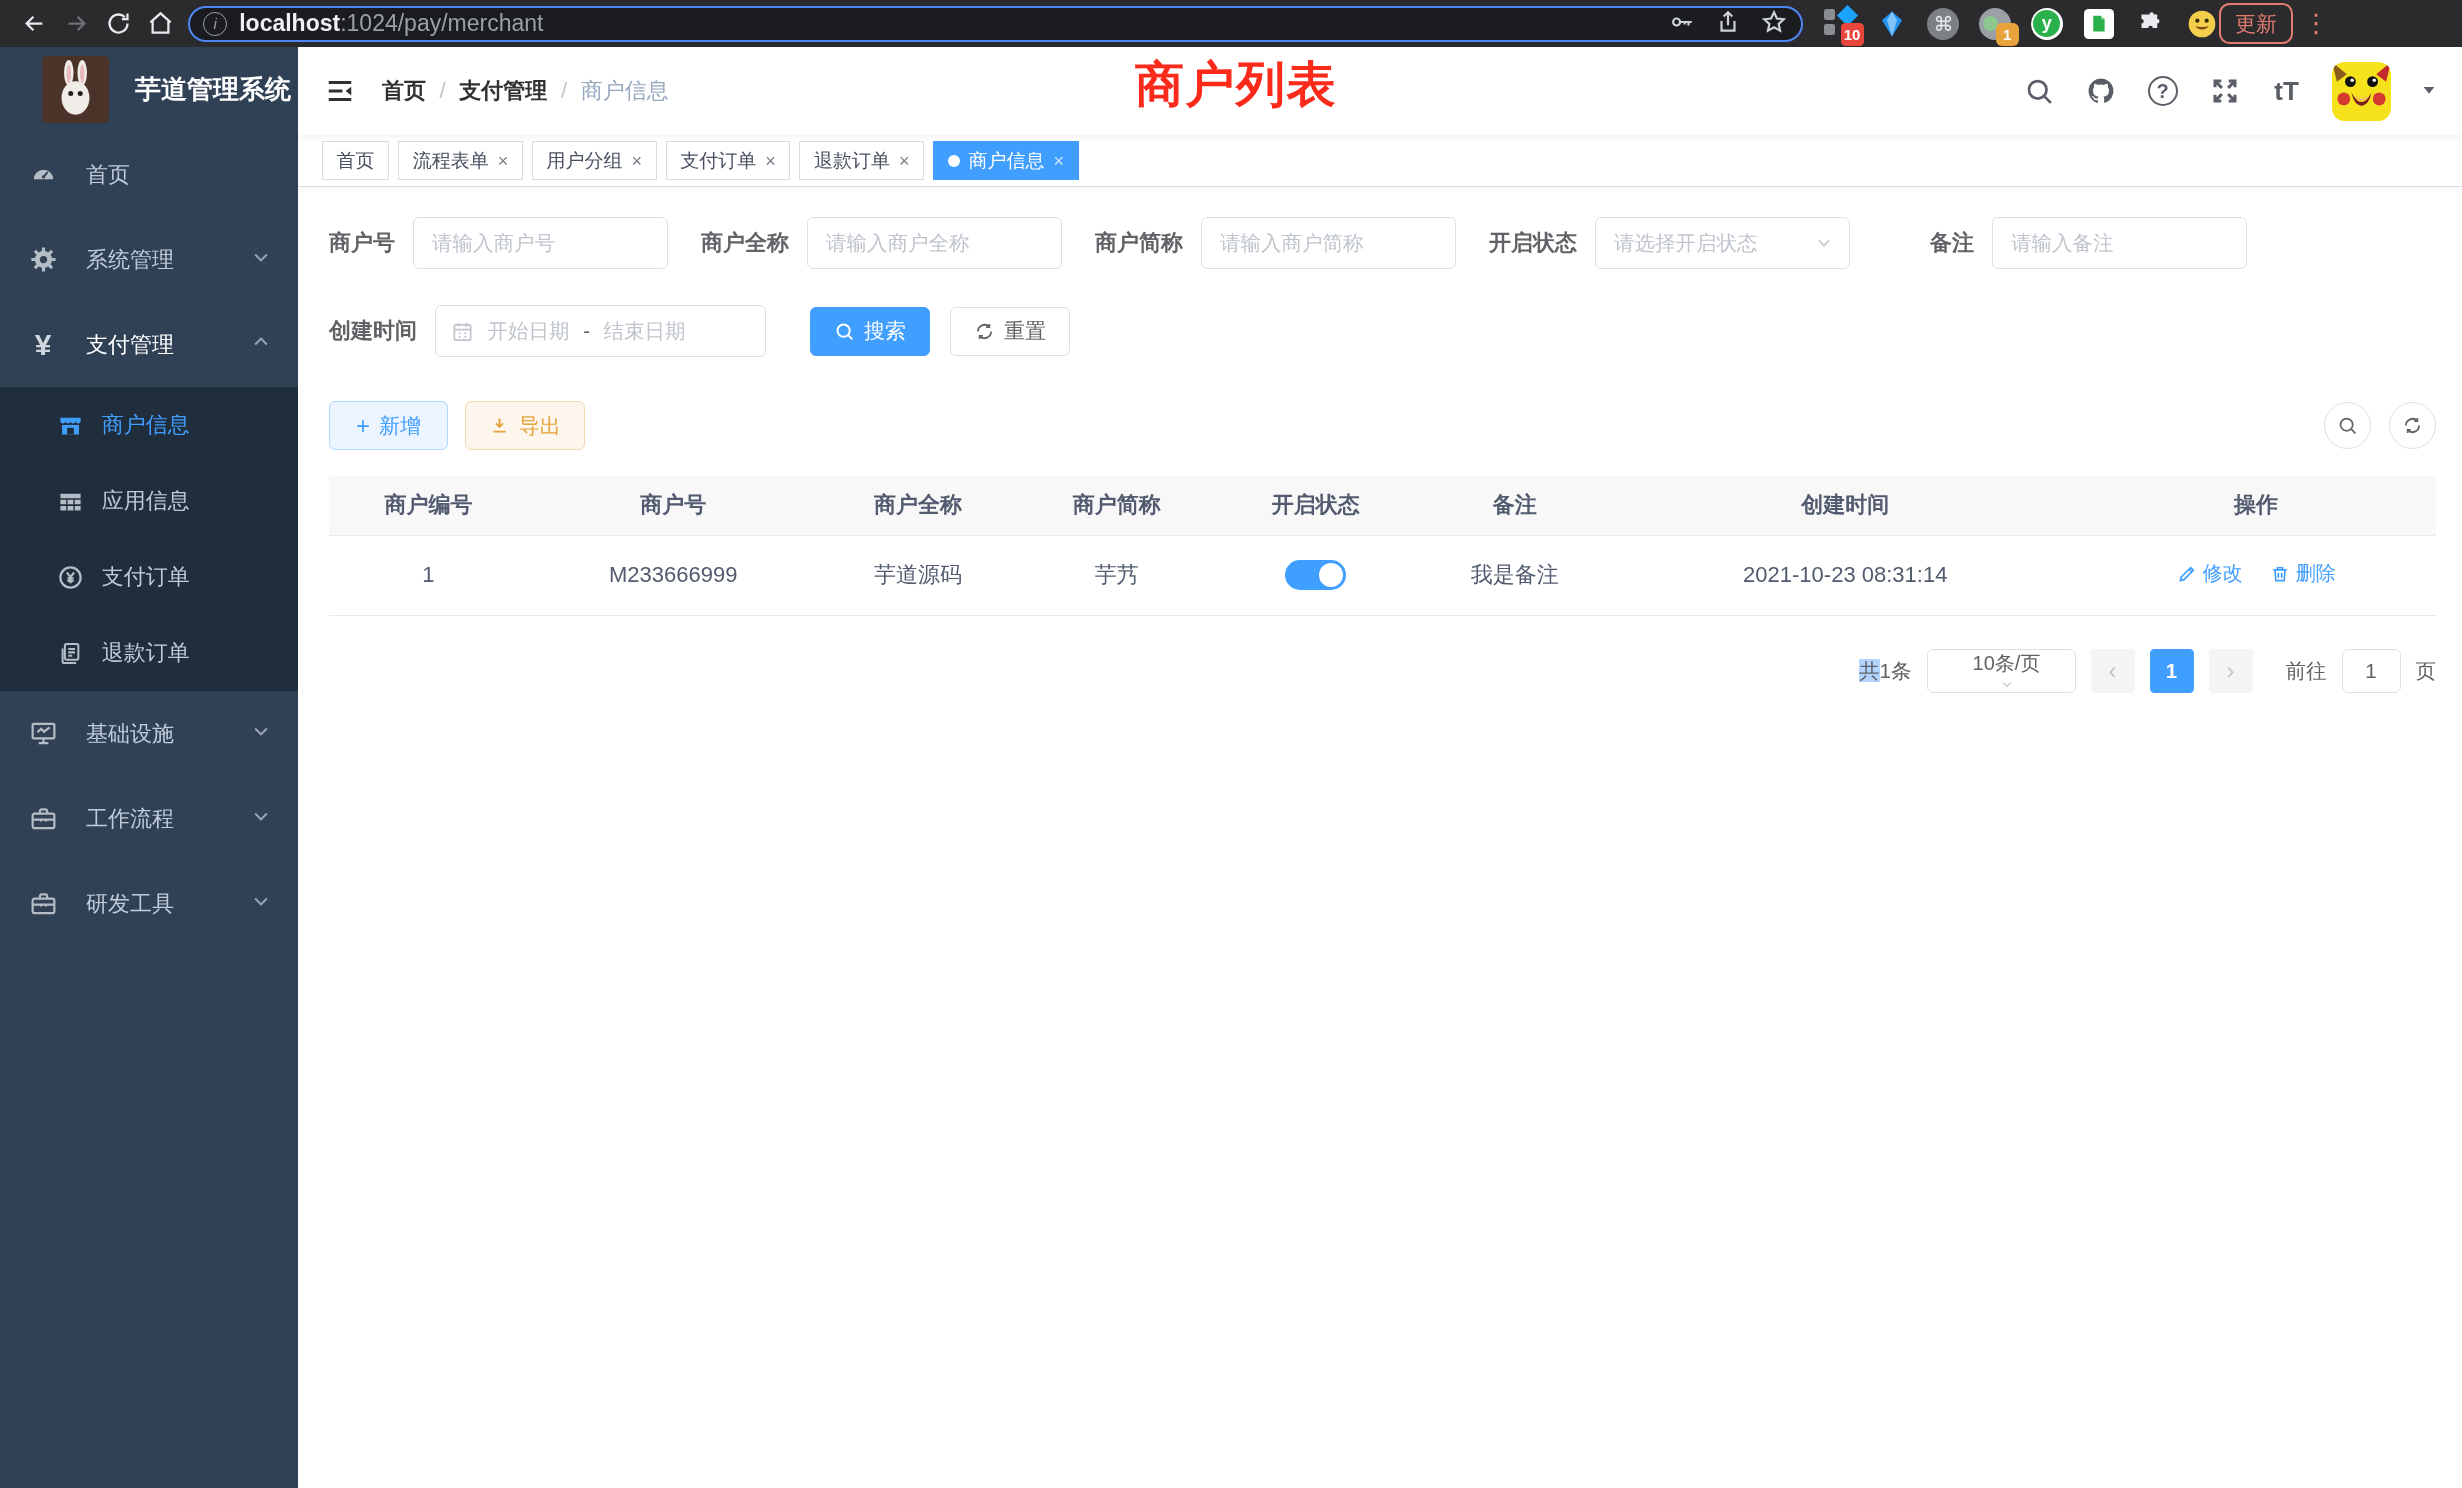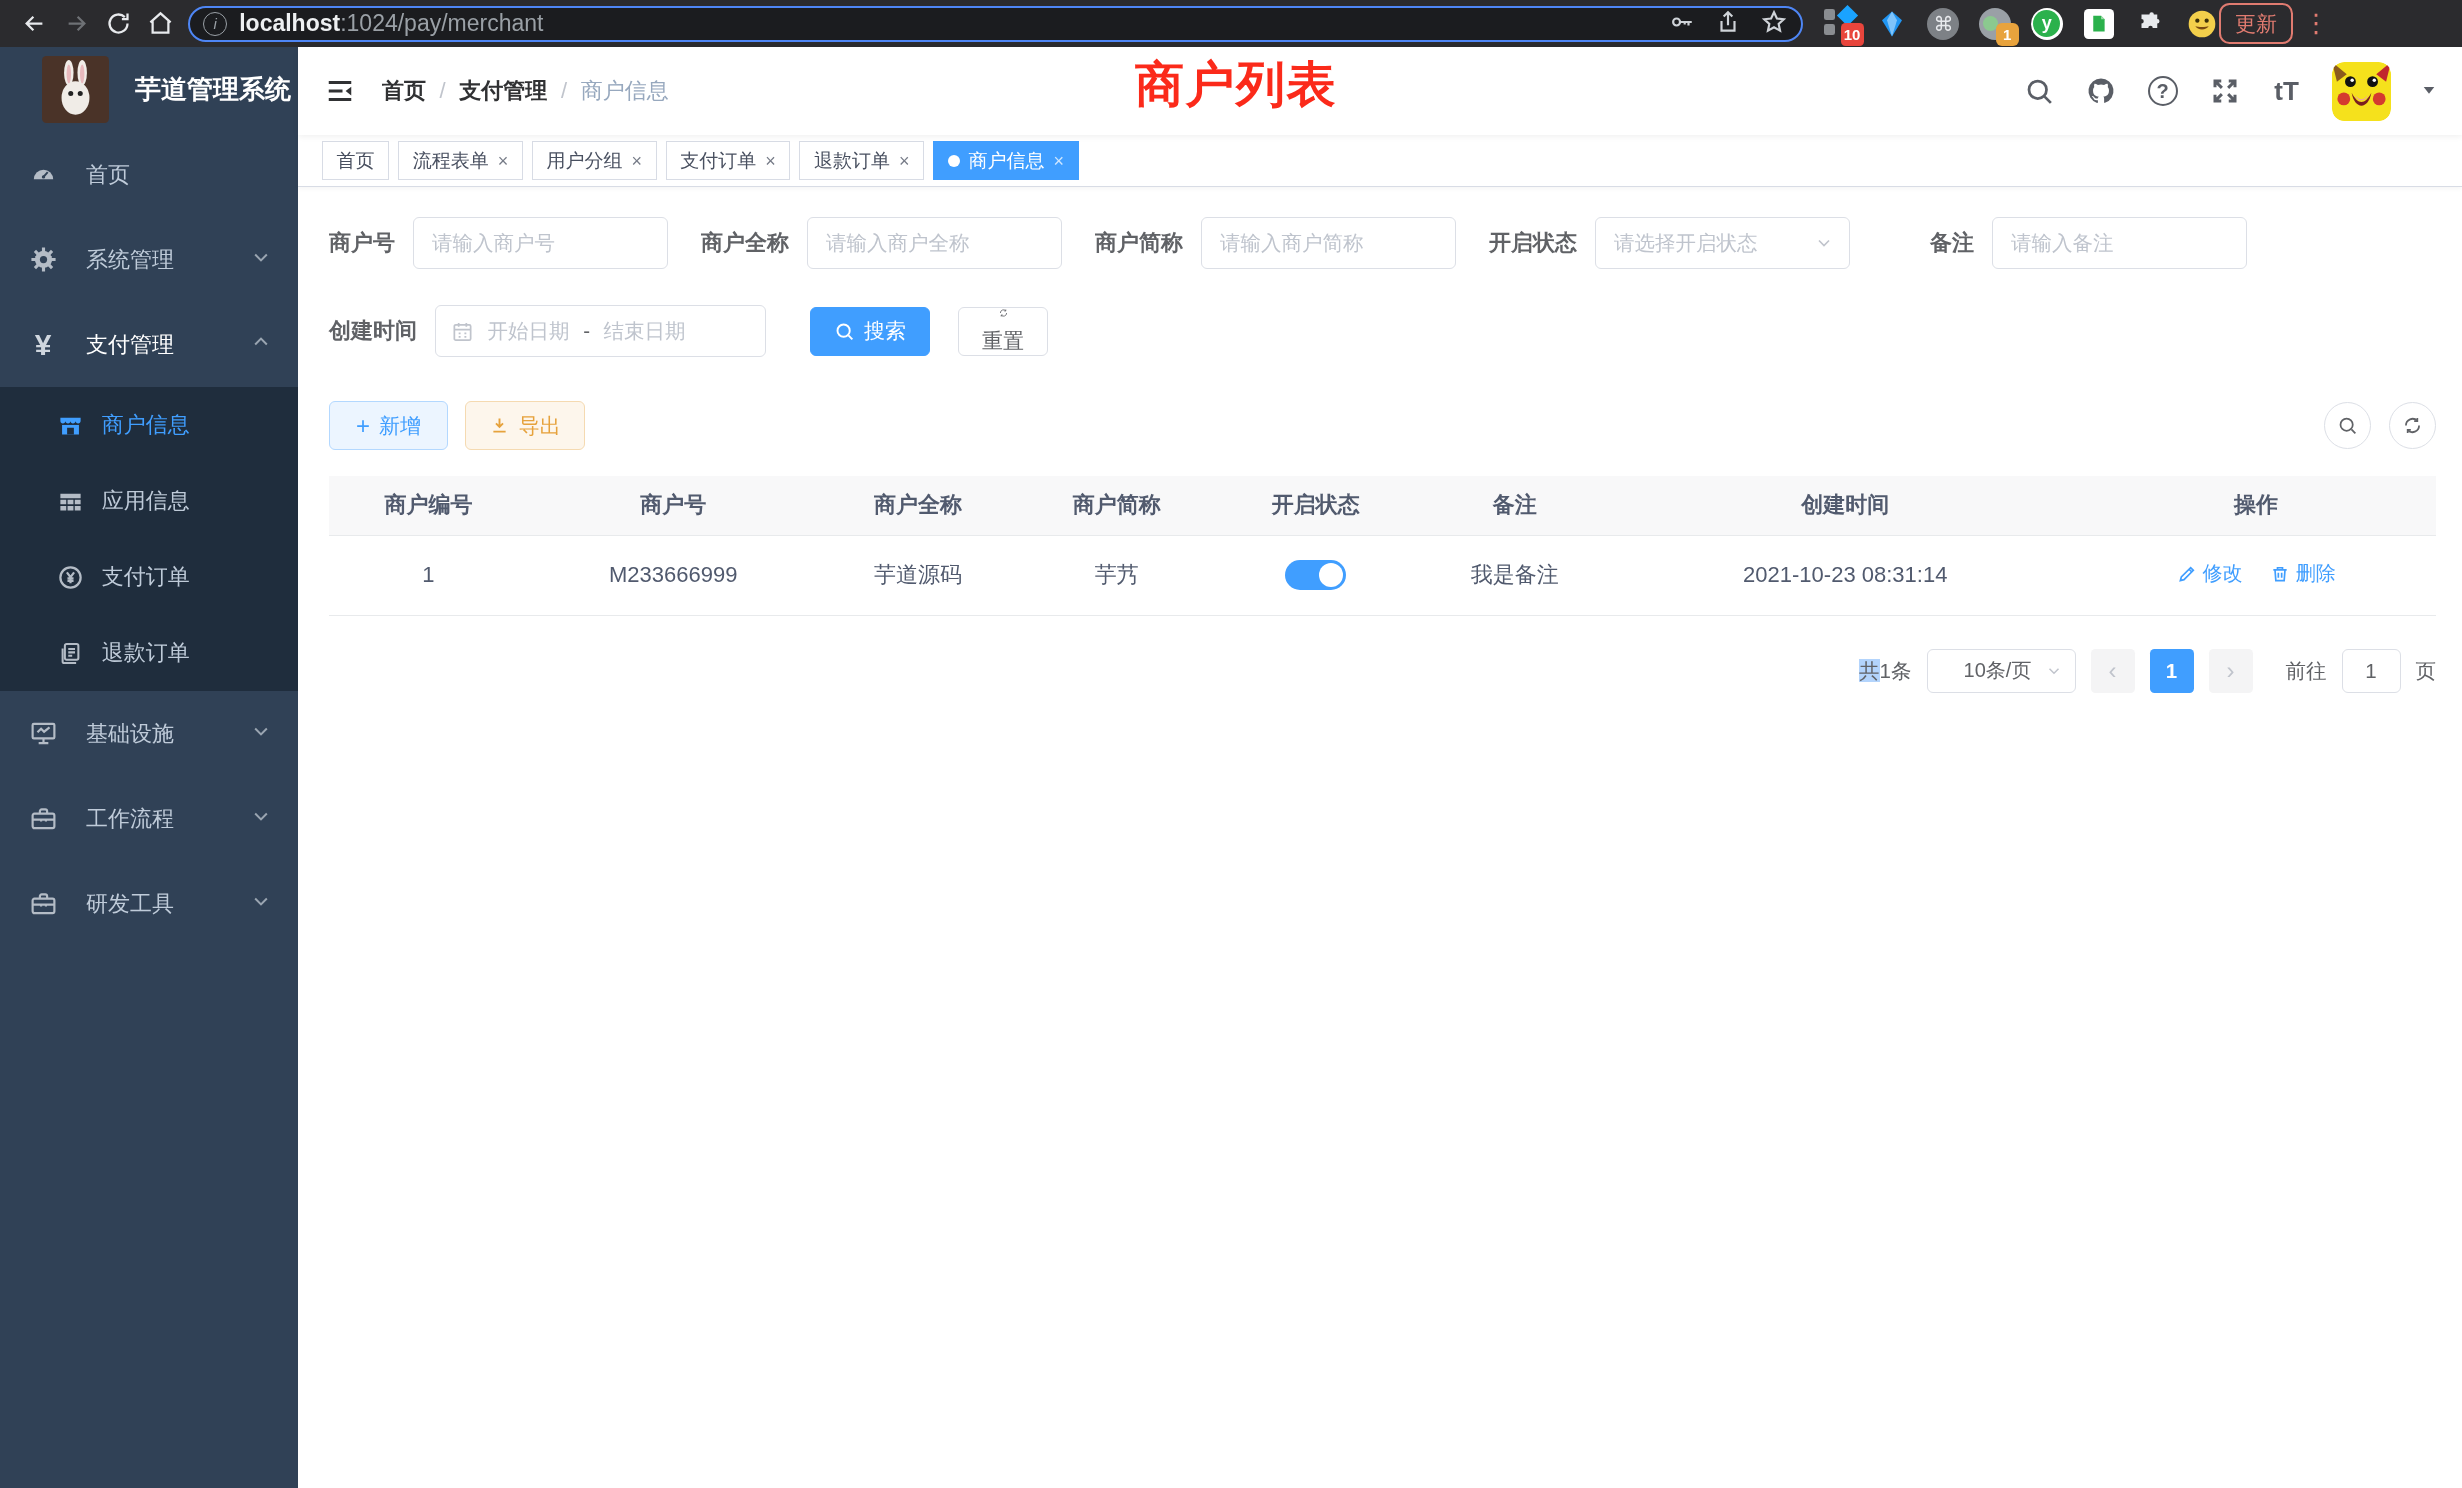--- a/index.html
+++ b/index.html
@@ -87,42 +87,42 @@
   .f-select { width:255px; height:52px; border:1.5px solid #dcdfe6; border-radius:6px; display:flex; align-items:center; padding:0 15px 0 18px; background:#fff; cursor:pointer; }
   .f-select .ph { font-size:20.5px; color:#bfc4cd; flex:1; }
   .f-select svg { width:20px; height:20px; color:#c0c4cc; }
   .date-range { width:331px; height:52px; border:1.5px solid #dcdfe6; border-radius:6px; display:flex; align-items:center; padding:0 15px; gap:13.6px; background:#fff; cursor:pointer; }
   .date-range svg { width:23px; height:23px; color:#c0c4cc; flex:0 0 auto; }
   .date-ph { font-size:20.5px; color:#bfc4cd; white-space:nowrap; }
   .date-sep { font-size:20.5px; color:#606266; }
   .btn { height:49px; border-radius:6px; font-size:21px; display:inline-flex; align-items:center; justify-content:flex-end; gap:9px; cursor:pointer; border:1.5px solid #dcdfe6; background:#fff; color:#606266; padding:0 23px; white-space:nowrap; }
   .btn svg { width:21px; height:21px; }
   .btn.primary { background:#409eff; border-color:#409eff; color:#fff; margin-left:44px; }
-  .btn.reset { margin-left:28px;flex-direction:column; }
+  .btn.reset { margin-left:20px; }
   .toolbar-row { display:flex; align-items:center; margin:44px 0 26px 0; }
   .btn.add { background:#ecf5ff; border-color:#b3d8ff; color:#409eff; padding:0 26px; }
   .btn.export { background:#fdf6ec; border-color:#f5dab1; color:#e6a23c; margin-left:16.7px; padding:0 23px; }
   .right-tools { margin-left:auto; display:flex; align-items:center; gap:18px; }
   .circle-btn { width:47px; height:47px; border-radius:50%; border:1.5px solid #dcdfe6; background:#fff; color:#606266; display:flex; align-items:center; justify-content:center; cursor:pointer; }
   .circle-btn svg { width:21px; height:21px; }
 
   
   table.grid { width:100%; border-collapse:collapse; }
   .grid th { background:#f8f8f9; color:#515a6e; font-size:22px; font-weight:700; height:59px; text-align:center; border-bottom:1.5px solid #e8eaec; }
   .grid td { height:80px; text-align:center; font-size:22px; color:#515a6e; border-bottom:1.5px solid #e8eaec; background:#fff; }
   .switch { width:61px; height:30px; border-radius:15px; background:#409eff; position:relative; display:inline-block; cursor:pointer; vertical-align:middle; }
   .switch .knob { position:absolute; top:3px; right:3px; width:24px; height:24px; background:#fff; border-radius:50%; }
   .link-btn { color:#409eff; font-size:20px; display:inline-flex; align-items:center; gap:6px; cursor:pointer; }
   .link-btn svg { width:20px; height:20px; }
   .link-btn + .link-btn { margin-left:21px; }
 
   
   .pagination { display:flex; align-items:center; justify-content:flex-end; margin-top:33px; gap:15px; font-size:20.5px; color:#606266; }
   .total-text .hl { background:#b3d4fc; }
-  .size-select { width:149px; height:44px; border:1.5px solid #dcdfe6; border-radius:6px; display:flex; align-items:center; padding:0 12px 0 23px; cursor:pointer; background:#fff; }
+  .size-select { width:149px; height:44px; border:1.5px solid #dcdfe6; border-radius:6px; display:flex; align-items:center; padding:0 12px 0 23px; cursor:pointer; background:#fff;flex-direction:column; }
   .size-select span { flex:1; text-align:center; color:#606266; font-size:20px; }
   .size-select svg { width:18px; height:18px; color:#c0c4cc; }
   .pg-btn { width:44px; height:44px; border-radius:4.5px; background:#f4f4f5; color:#c0c4cc; font-size:24px; display:flex; align-items:center; justify-content:center; cursor:pointer; border:none; }
   .pg-page { width:44px; height:44px; border-radius:4.5px; background:#409eff; color:#fff; font-size:20.5px; font-weight:700; display:flex; align-items:center; justify-content:center; cursor:pointer; }
   .goto-input { width:59px; height:44px; border:1.5px solid #dcdfe6; border-radius:6px; text-align:center; font-size:20.5px; color:#606266; outline:none; }
 </style>
 </head>
 <body>
 
 <div class="page">

